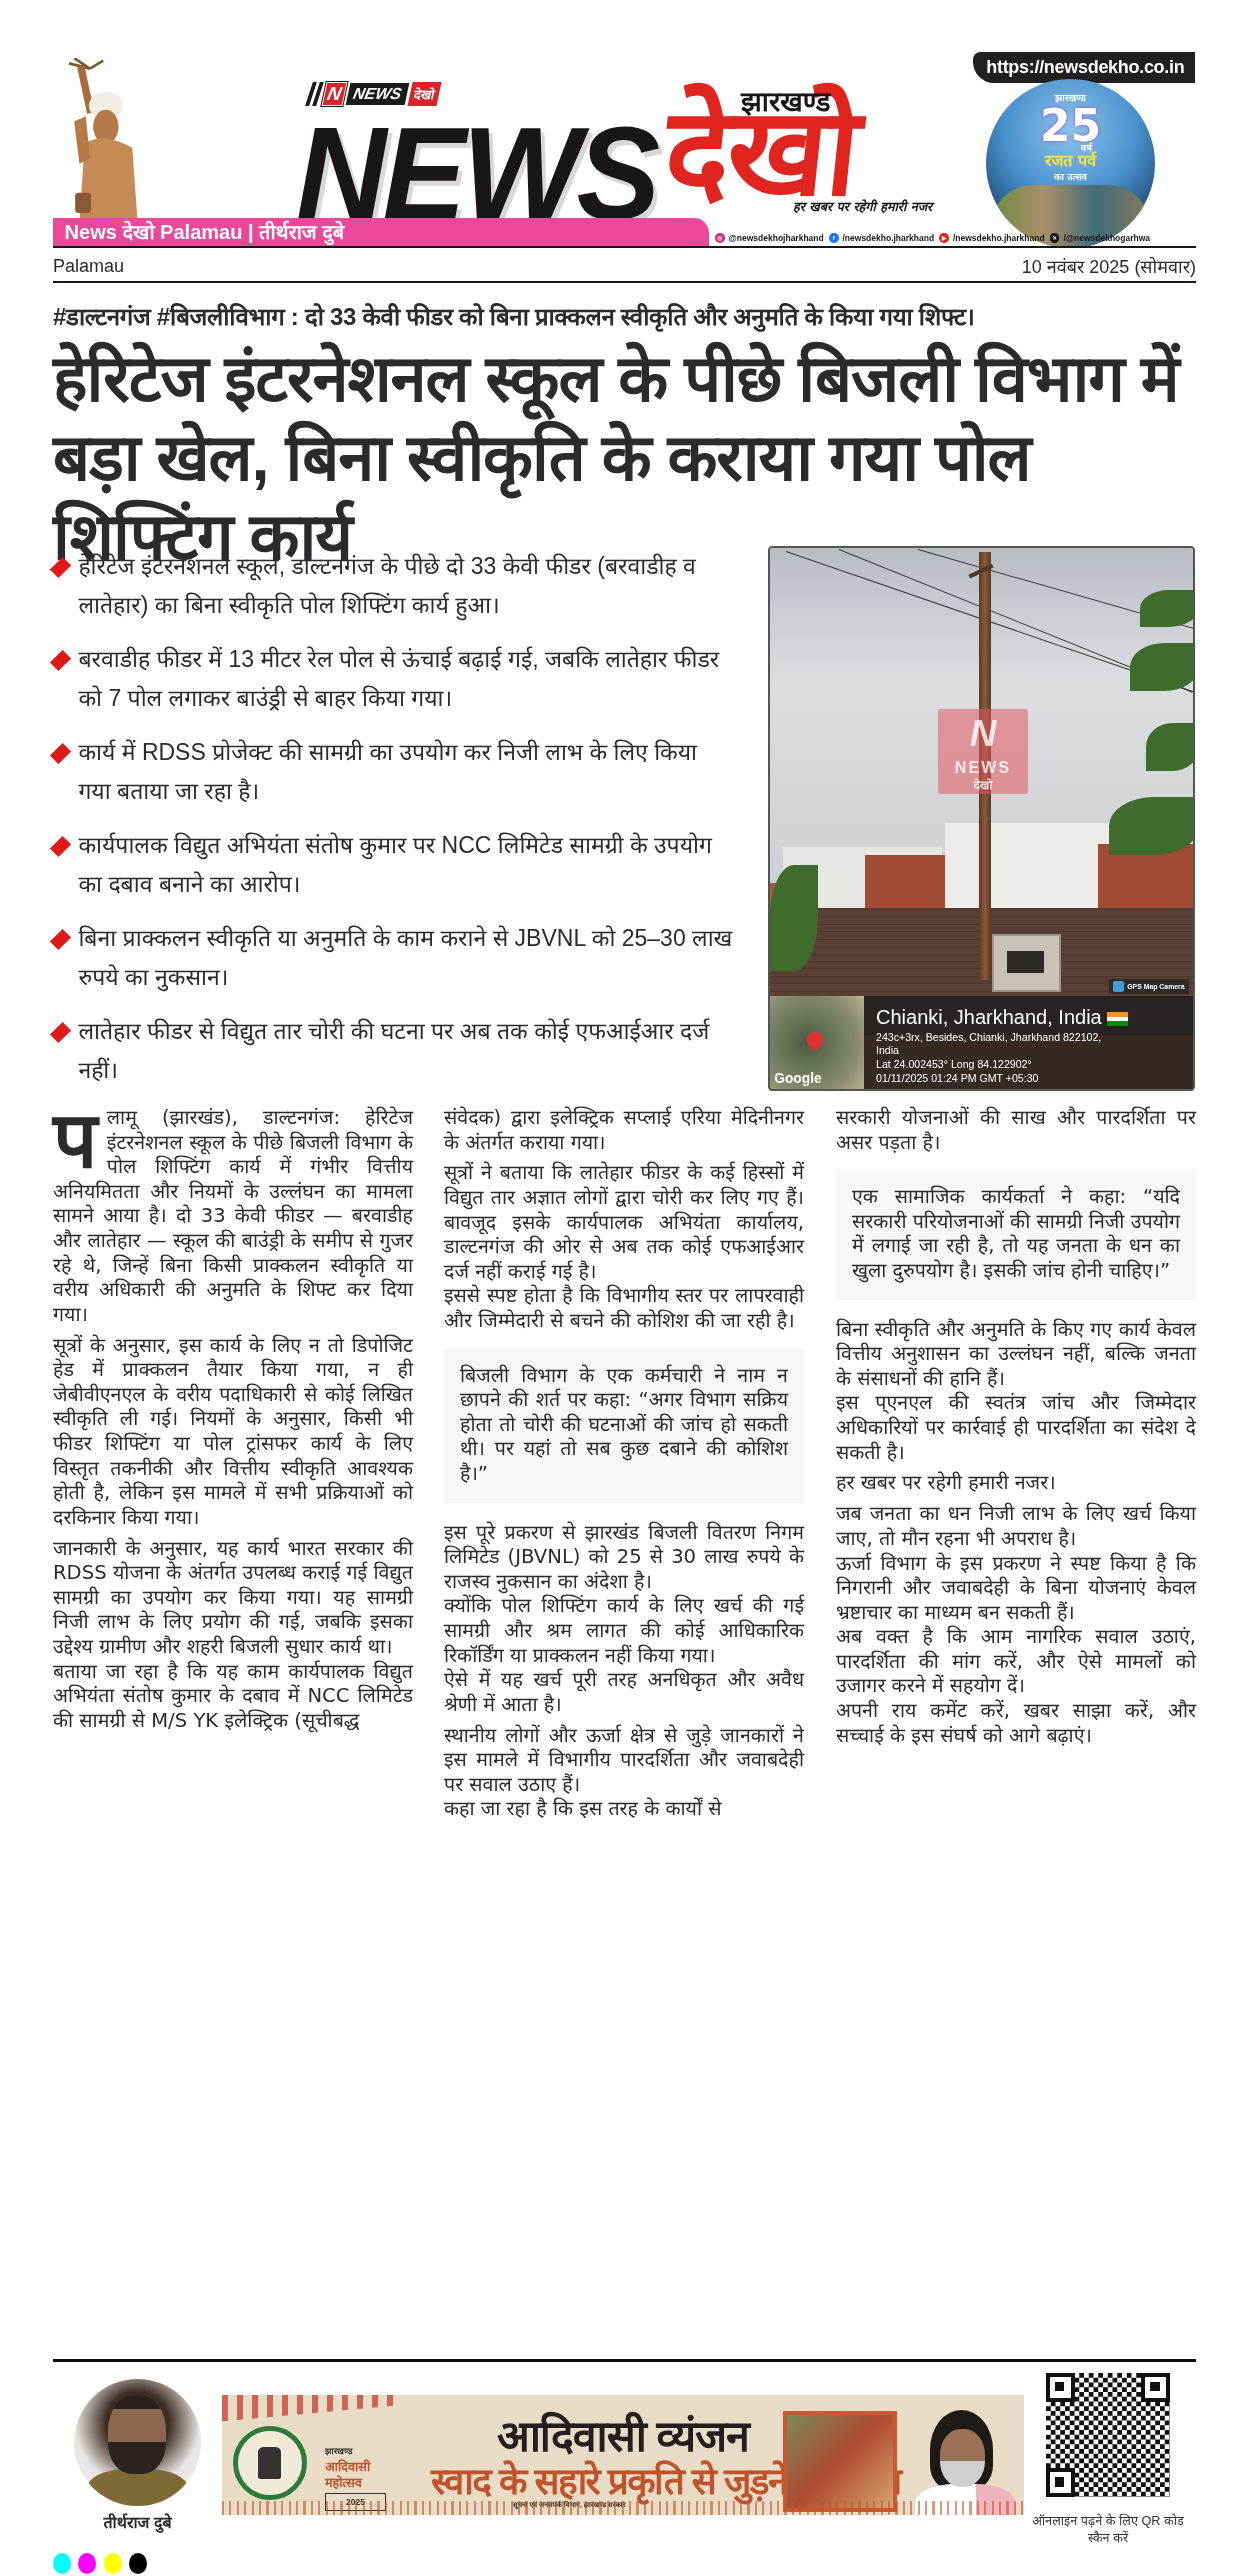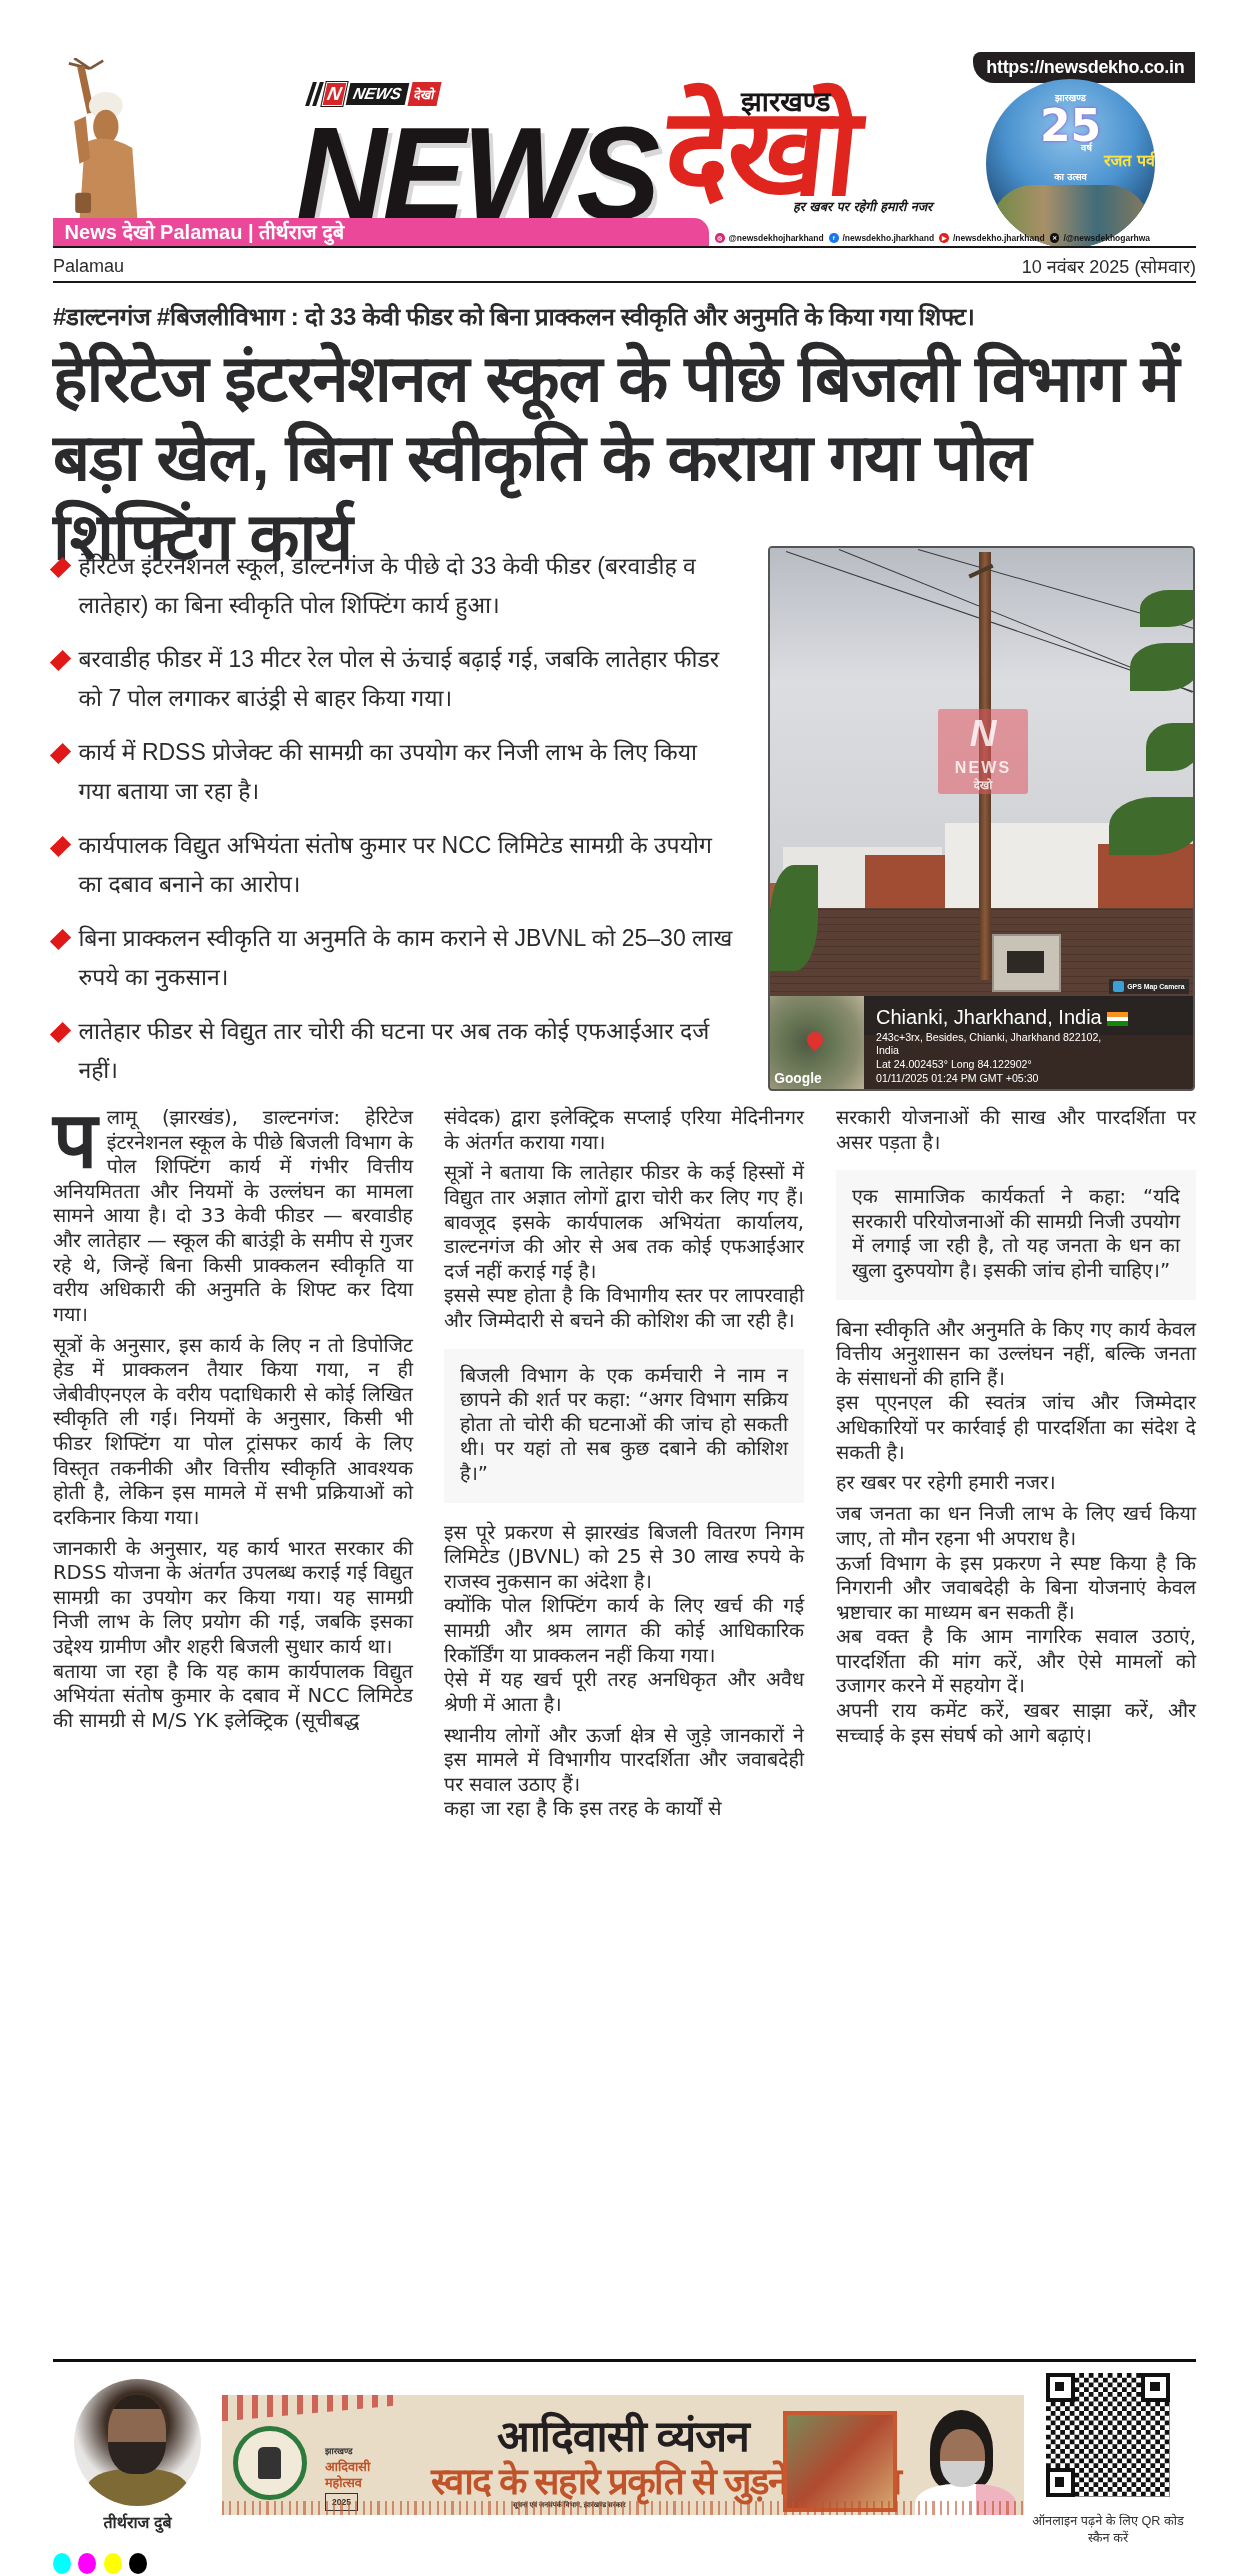--- a/index.html
+++ b/index.html
@@ -18,21 +18,21 @@
   .small-logo .news { background: #1a1a1a; color: #fff; font-weight: 900; font-style: italic; font-family: "Liberation Sans", sans-serif; font-size: 16px; padding: 2.1px 5.3px; transform: skewX(-12deg); }
   .small-logo .dekho { background: #d6262a; color: #fff; font-weight: 700; font-size: 12.7px; padding: 3.2px 4.2px; transform: skewX(-12deg); }
   .big-news { position: absolute; left: 296px; top: 108px; font-family: "Liberation Sans", sans-serif; font-weight: 900; font-style: italic;
     font-size: 132px; line-height: 1; color: #1a1617; letter-spacing: -4.2px; transform: scaleX(0.95); transform-origin: left; text-shadow: 4.2px 5.3px 0 #d8d8d8; }
   .jharkhand-label { position: absolute; left: 741px; top: 82px; font-size: 27.5px; font-weight: 700; color: #1a1617; }
   .big-dekho { position: absolute; left: 666px; top: 85px; font-size: 122px; font-weight: 900; color: #e0241e; line-height: 1.1; letter-spacing: -3.2px; transform: skewX(-6deg); }
   .tagline { position: absolute; left: 793px; top: 197px; font-size: 12.7px; font-weight: 700; font-style: italic; color: #1a1617; }
   .jubilee { position: absolute; left: 986px; top: 79px; width: 169px; height: 169px; border-radius: 50%;
     background: radial-gradient(circle at 50% 30%, #8fc3ea 0%, #4a92cf 45%, #2a5e8c 70%, #3b5e2e 100%); overflow: hidden; }
   .jubilee .j25 { position: absolute; left: 0; right: 0; top: 21px; text-align: center; font-size: 44px; font-weight: 900; color: #fff; text-shadow: 0 0 3.2px #a03ccf; }
-  .jubilee .jtxt { position: absolute; left: 0; right: 0; top: 70px; text-align: right; font-size: 16px; font-weight: 700; color: #ffe23b; }
+  .jubilee .jtxt { position: absolute; left: 0; right: 0; top: 70px; text-align: center; font-size: 16px; font-weight: 700; color: #ffe23b; }
   .jubilee .jsmall { position: absolute; left: 0; right: 0; top: 58px; text-align: center; font-size: 9.5px; font-weight: 700; color: #fff; }
   .jubilee .land { position: absolute; left: 5.3px; right: 5.3px; bottom: 0; height: 63px; background: linear-gradient(90deg, #6c8b44, #a99068, #3f6c7a, #8a7a5a); border-top-left-radius: 42px; border-top-right-radius: 42px; }
 
   .byline-bar { position: absolute; left: 53px; top: 218px; width: 656px; height: 28.6px; background: #ec4899; border-top-right-radius: 15px; }
   .byline-text { position: absolute; left: 11.6px; top: 0; height: 28.6px; line-height: 28.6px; color: #fff; font-size: 20px; font-weight: 700; font-family: "Liberation Sans", sans-serif; }
   .socials { position: absolute; left: 715px; top: 233px; display: flex; gap: 5.3px; align-items: center; font-family: "Liberation Sans", sans-serif; font-size: 8.5px; font-weight: 700; color: #1a1617; }
   .socials .s { display: flex; align-items: center; gap: 4px; }
   .socials .ic { width: 9.5px; height: 9.5px; border-radius: 50%; display: inline-flex; align-items: center; justify-content: center; color: #fff; font-size: 5.8px; }
   .masthead-rule { position: absolute; left: 53px; top: 246px; width: 1143px; height: 2.1px; background: #1a1617; }
   .dateline { position: absolute; left: 53px; top: 255px; width: 1143px; height: 22px; display: flex; justify-content: space-between; align-items: center;
@@ -99,21 +99,21 @@
   .author-name { position: absolute; left: 74px; top: 2511px; width: 127px; text-align: center; font-size: 16px; font-weight: 700; font-family: "Liberation Sans", sans-serif; color: #2b2b2e; }
   .cmyk { position: absolute; left: 53px; top: 2553px; display: flex; gap: 7.4px; }
   .cmyk span { width: 18px; height: 21px; border-radius: 50%; display: block; }
 
   .ad-banner { position: absolute; left: 222px; top: 2395px; width: 802px; height: 120px; background: #e8dcc6; overflow: hidden; }
   .ad-banner .bunting { position: absolute; left: 0; top: 0; width: 175px; height: 26.4px;
     background: repeating-linear-gradient(90deg, #c9463a 0 6.3px, transparent 6.3px 15px); clip-path: polygon(0 0,100% 0,100% 40%,0 100%); opacity: 0.8; }
   .ad-banner .emblem { position: absolute; left: 10.6px; top: 31px; width: 74px; height: 74px; border-radius: 50%; border: 5.3px solid #2e7a3d; background: #f2ead8; }
   .ad-banner .emblem::after { content: ""; position: absolute; left: 20px; top: 16px; width: 23px; height: 32px; background: #333; border-radius: 5.3px 5.3px 2.1px 2.1px; }
   .ad-banner .fest { position: absolute; left: 103px; top: 48px; width: 58px; color: #c0532a; font-weight: 900; font-size: 12.7px; line-height: 16px; font-family: "Liberation Sans", sans-serif; }
-  .ad-banner .fest .fy { display: inline-block; border: 1.1px solid #333; color: #333; font-size: 8.5px; padding: 0 6px; margin-top: 2.1px; }
+  .ad-banner .fest .fy { display: inline-block; border: 1.1px solid #333; color: #333; font-size: 8.5px; padding: 0 20px; margin-top: 2.1px; }
   .ad-banner .ad-title { position: absolute; left: 275px; top: 9.5px; font-size: 43px; font-weight: 700; color: #231f20; font-family: "Liberation Sans", sans-serif; letter-spacing: -1.1px; }
   .ad-banner .ad-sub { position: absolute; left: 209px; top: 59px; font-size: 37px; font-weight: 900; color: #c0532a; font-family: "Liberation Sans", sans-serif; letter-spacing: -1.6px; }
   .ad-banner .ad-dept { position: absolute; left: 291px; top: 105px; font-size: 6.9px; font-weight: 700; color: #3b2b22; font-family: "Liberation Sans", sans-serif; }
   .ad-banner .ad-frame { position: absolute; left: 561px; top: 16px; width: 114px; height: 101px; border: 4.2px solid #c9572f; background: linear-gradient(135deg, #7a8a5a, #b04a30, #d5a56e); }
   .ad-banner .ad-cm { position: absolute; left: 682px; top: 15px; width: 116px; height: 111px; }
   .ad-banner .ad-cm .hair { position: absolute; left: 26.4px; top: 0; width: 63px; height: 79px; border-radius: 50% 50% 30% 30%; background: #1e1a18; }
   .ad-banner .ad-cm .face { position: absolute; left: 36px; top: 18.5px; width: 45px; height: 58px; border-radius: 45%; background: linear-gradient(180deg, #9b7158 0 55%, #cfcfcf 55%); }
   .ad-banner .ad-cm .shirt { position: absolute; left: 10.6px; top: 74px; width: 101px; height: 48px; border-radius: 40% 40% 0 0; background: linear-gradient(90deg, #fff 60%, #f0b4c0 60%); }
   .ad-banner .ground { position: absolute; left: 0; bottom: 0; width: 100%; height: 13.8px; background: repeating-linear-gradient(90deg, #c0532a 0 2.1px, transparent 2.1px 7.4px); opacity: 0.6; }
 

